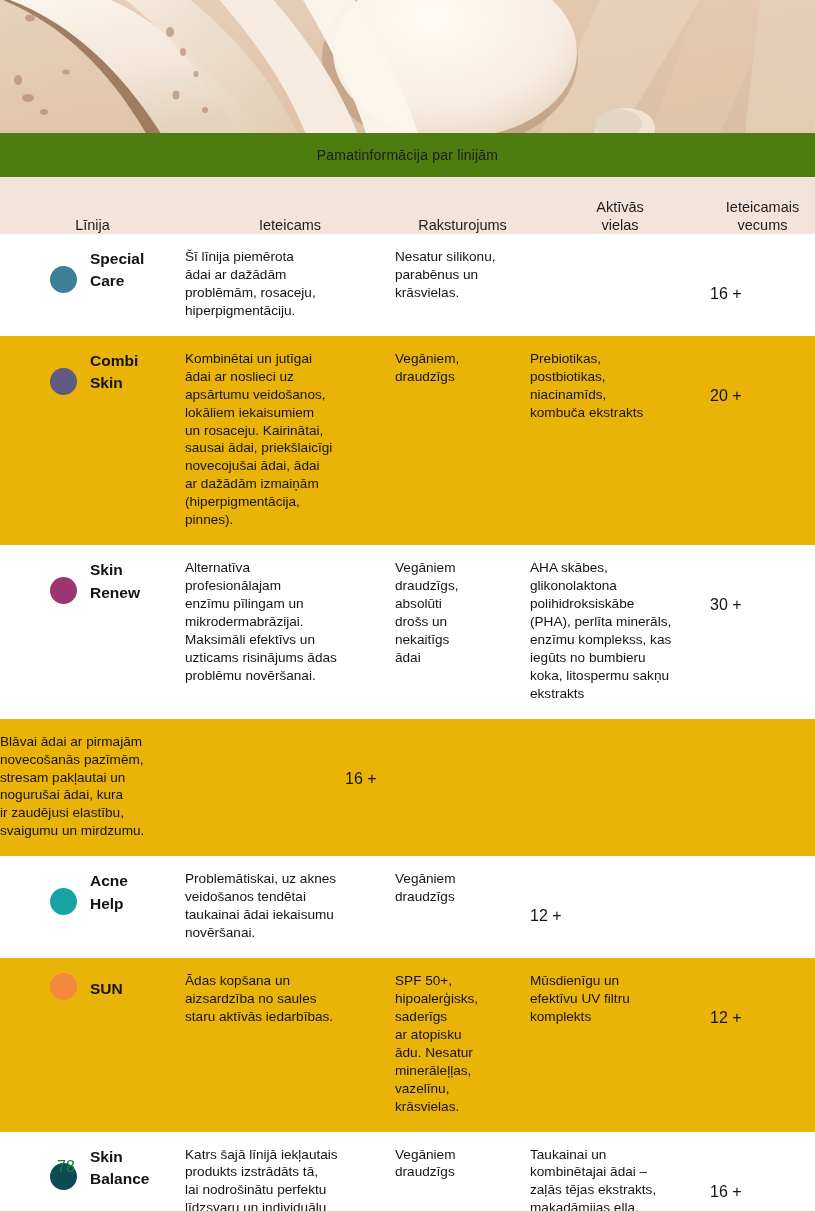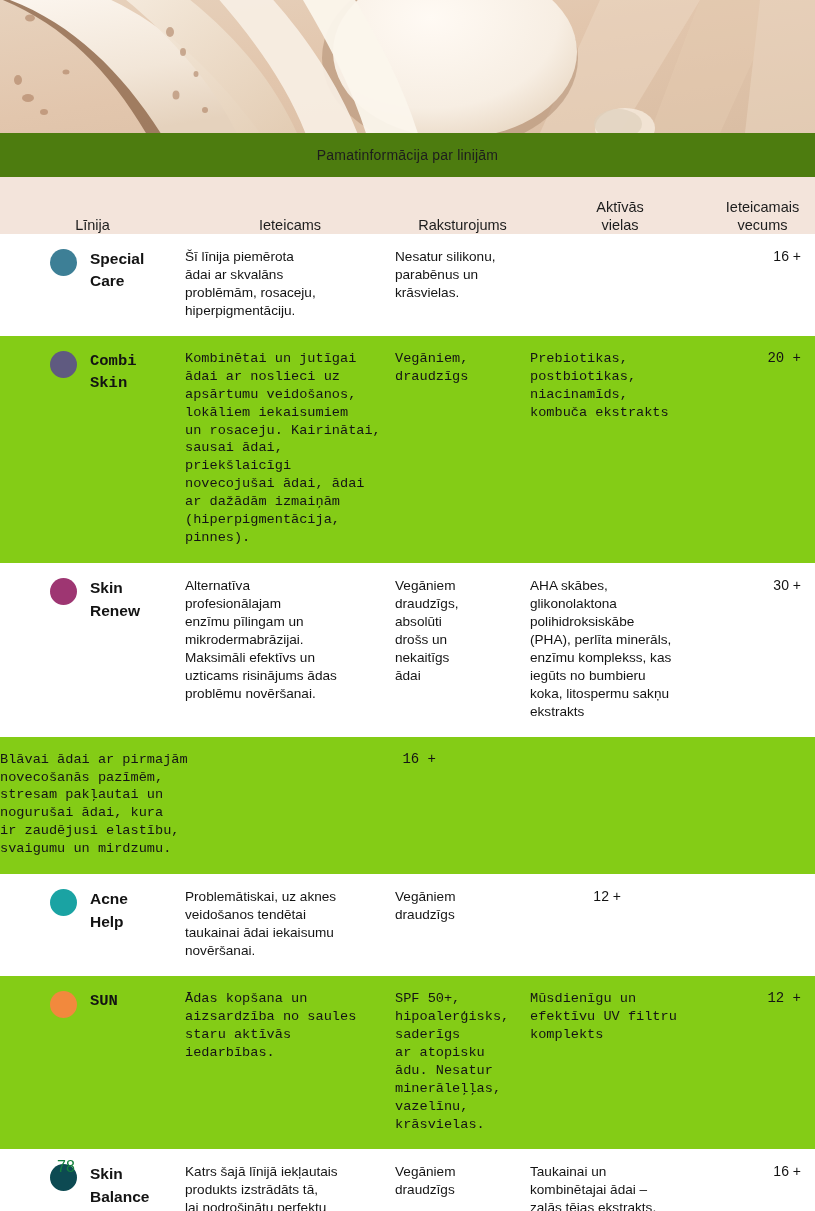--- a/index.html
+++ b/index.html
@@ -65,60 +65,61 @@
   }
 
   
   .c-line   { width: 185px; }
   .c-rec    { width: 210px; }
   .c-char   { width: 135px; }
   .c-act    { width: 180px; }
   .c-age    { width: 105px; }
 
   .band-light { background: #ffffff; }
-  .band-tint  { background: #84cc16; font-family: Liberation Mono, monospace; }
+  .band-tint  { background: #eab308; }
 
   .data-row { padding: 14px 0 16px 0; }
 
   .cell {
     box-sizing: border-box;
     font-size: 13.6px;
     line-height: 1.32;
     color: #141414;
     padding-right: 10px;
     white-space: pre-line;
   }
 
   .line-cell {
     display: flex;
-    align-items: flex-start;
+    align-items: flex-end;
     padding-left: 50px;
     box-sizing: border-box;
   }
   .dot {
     width: 27px;
     height: 27px;
     border-radius: 50%;
     flex: 0 0 27px;
     margin-top: 1px;
   }
   .line-name {
     margin-left: 13px;
     font-size: 15.5px;
     font-weight: bold;
     line-height: 1.45;
     color: #131313;
     white-space: pre-line;
   }
   .c-rec.cell  { padding-left: 0; }
   .c-age.cell {
-    font-size: 14px;
-    text-align: right;
+    font-size: 16px;
+    text-align: left;
     padding-right: 14px;
     line-height: 1.2;
+    margin-top: 36px;
   }
 
   .page-number {
     position: absolute;
     left: 57px;
     top: 1158px;
     font-size: 16px;
     color: #15803d;
   }
 </style>
@@ -197,21 +198,21 @@
 vielas</div>
     <div class="head-cell c-age" style="white-space:pre-line">Ieteicamais
 vecums</div>
   </div>
 
   <div id="rows-container">
       <div class="row data-row band-light">
         <div class="cell c-line line-cell"><span class="dot" style="background: rgb(61, 127, 150);"></span><span class="line-name">Special
 Care</span></div>
         <div class="cell c-rec">Šī līnija piemērota
-ādai ar skvalāns
+ādai ar dažādām
 problēmām, rosaceju,
 hiperpigmentāciju.</div>
         <div class="cell c-char">Nesatur silikonu,
 parabēnus un
 krāsvielas.</div>
         <div class="cell c-act"></div>
         <div class="cell c-age">16 +</div>
       </div>
       <div class="row data-row band-tint">
         <div class="cell c-line line-cell"><span class="dot" style="background: rgb(95, 90, 128);"></span><span class="line-name">Combi

